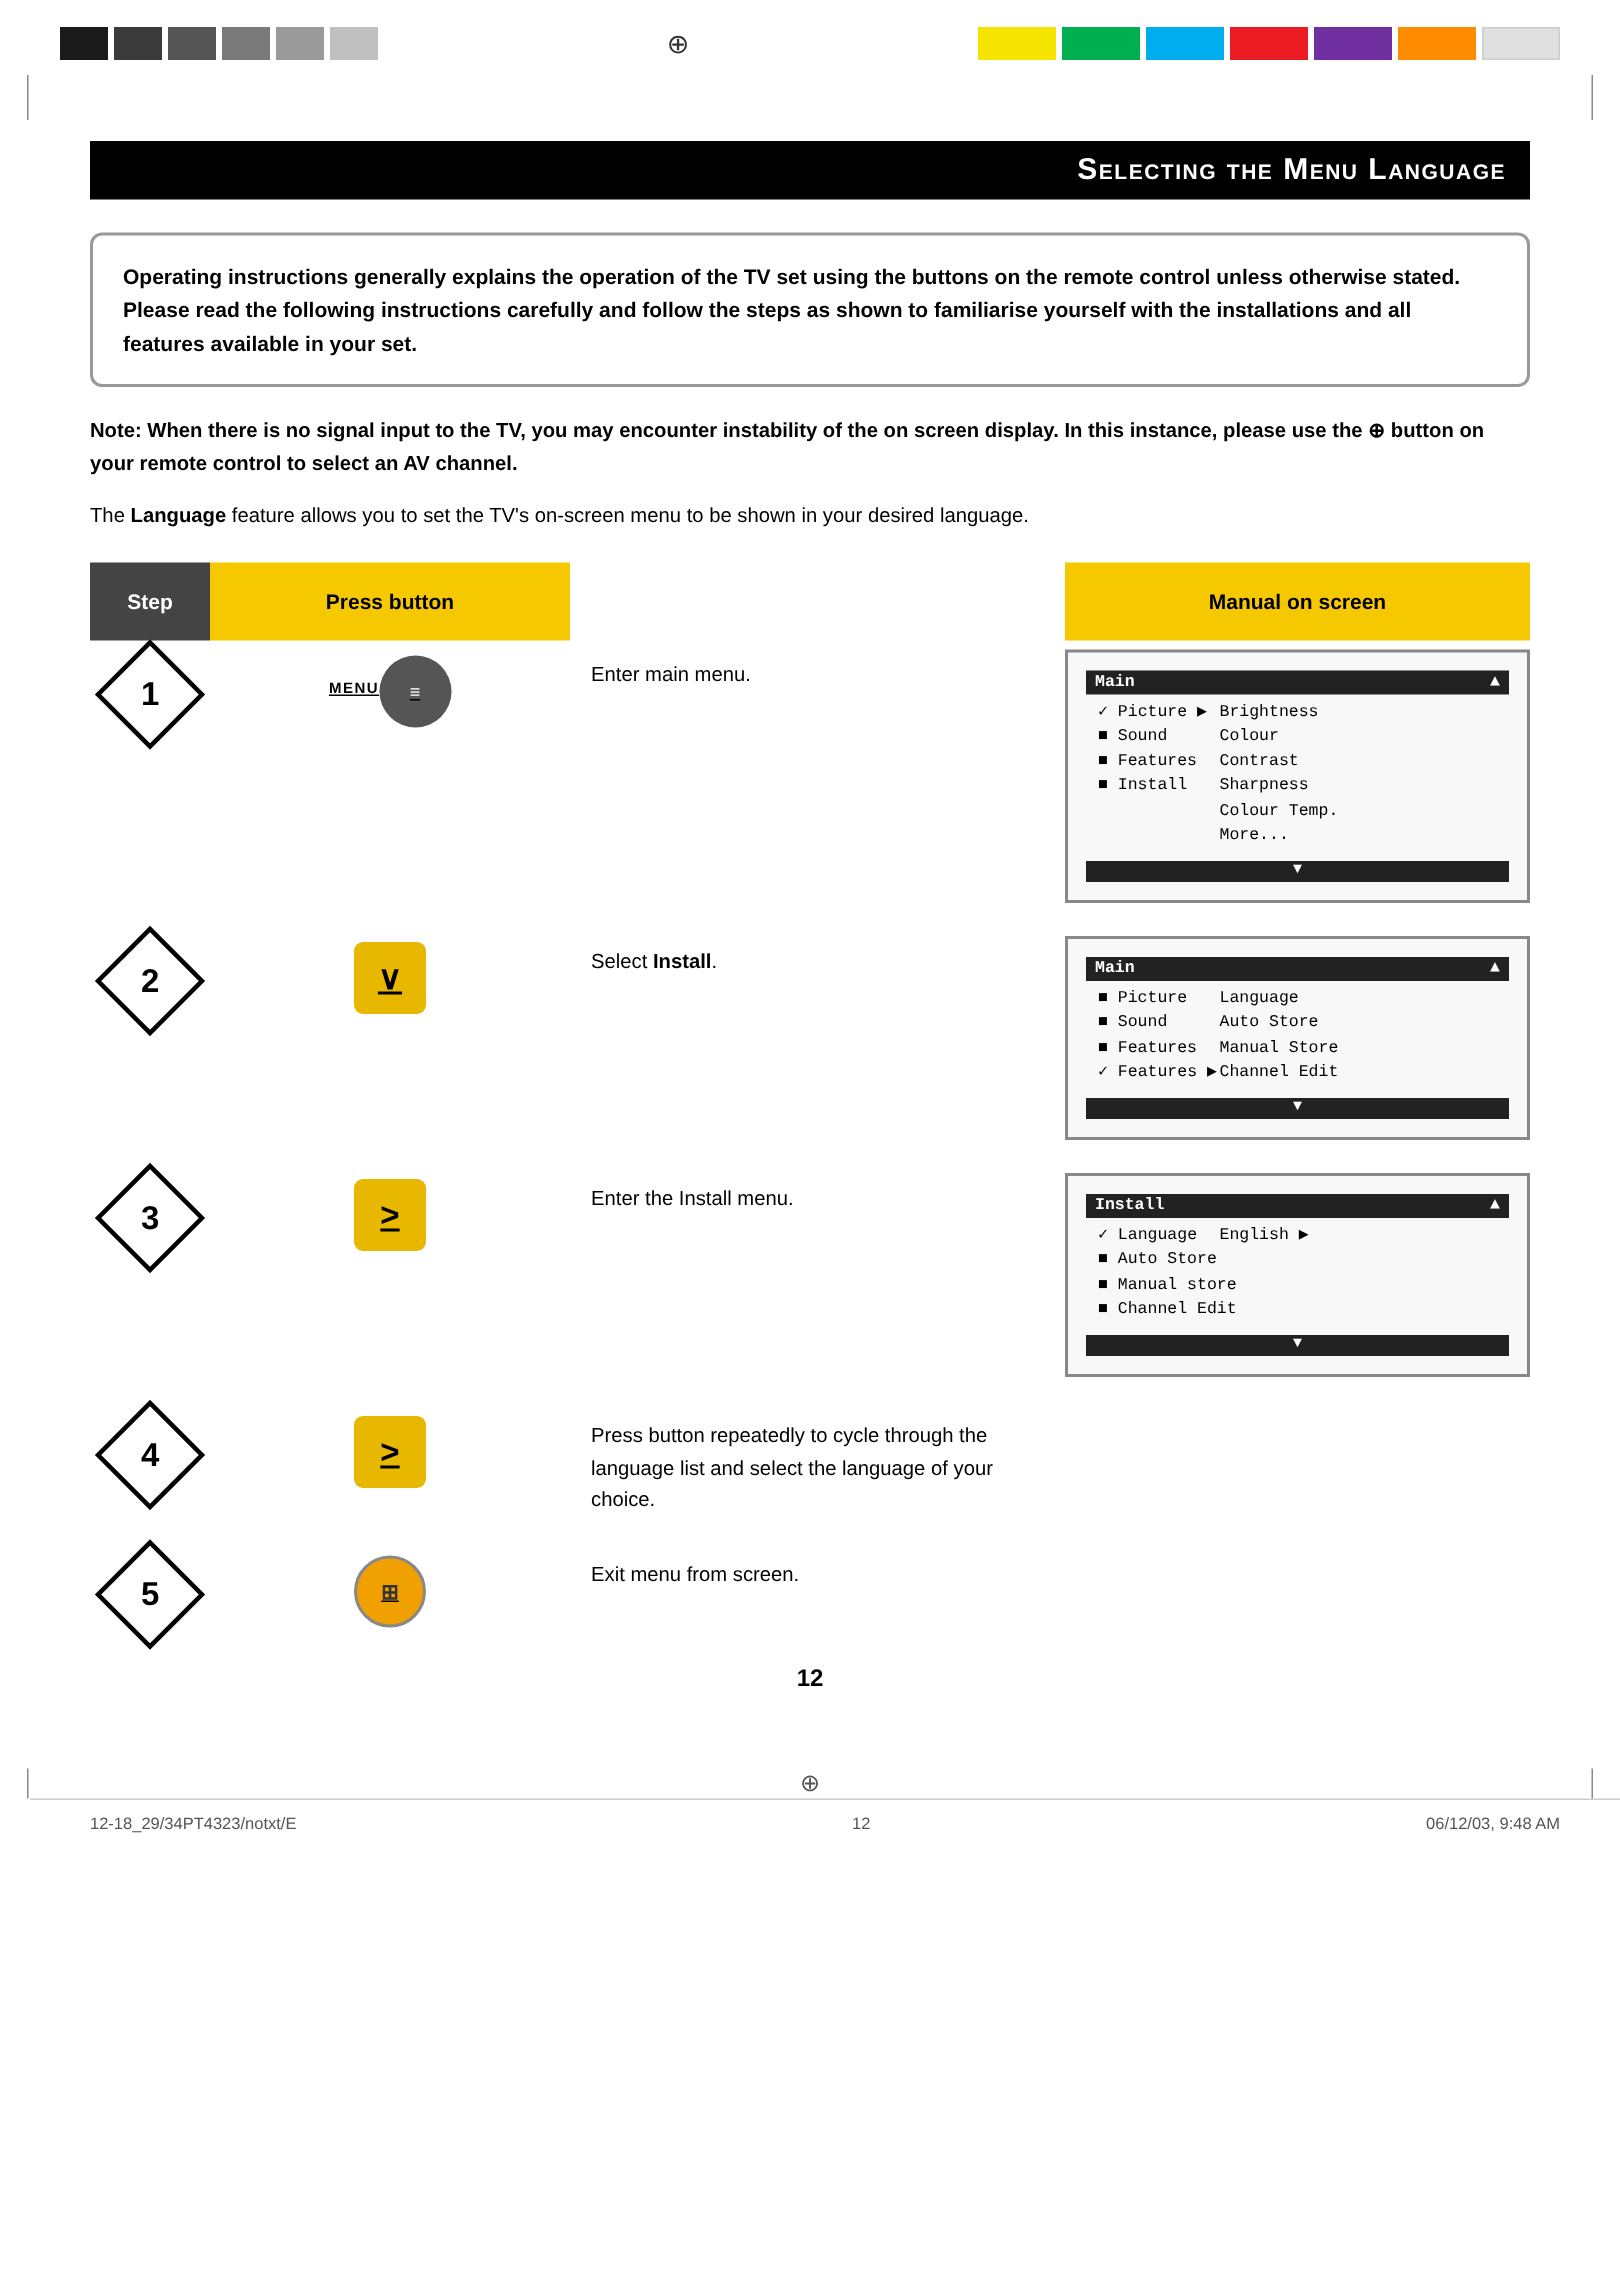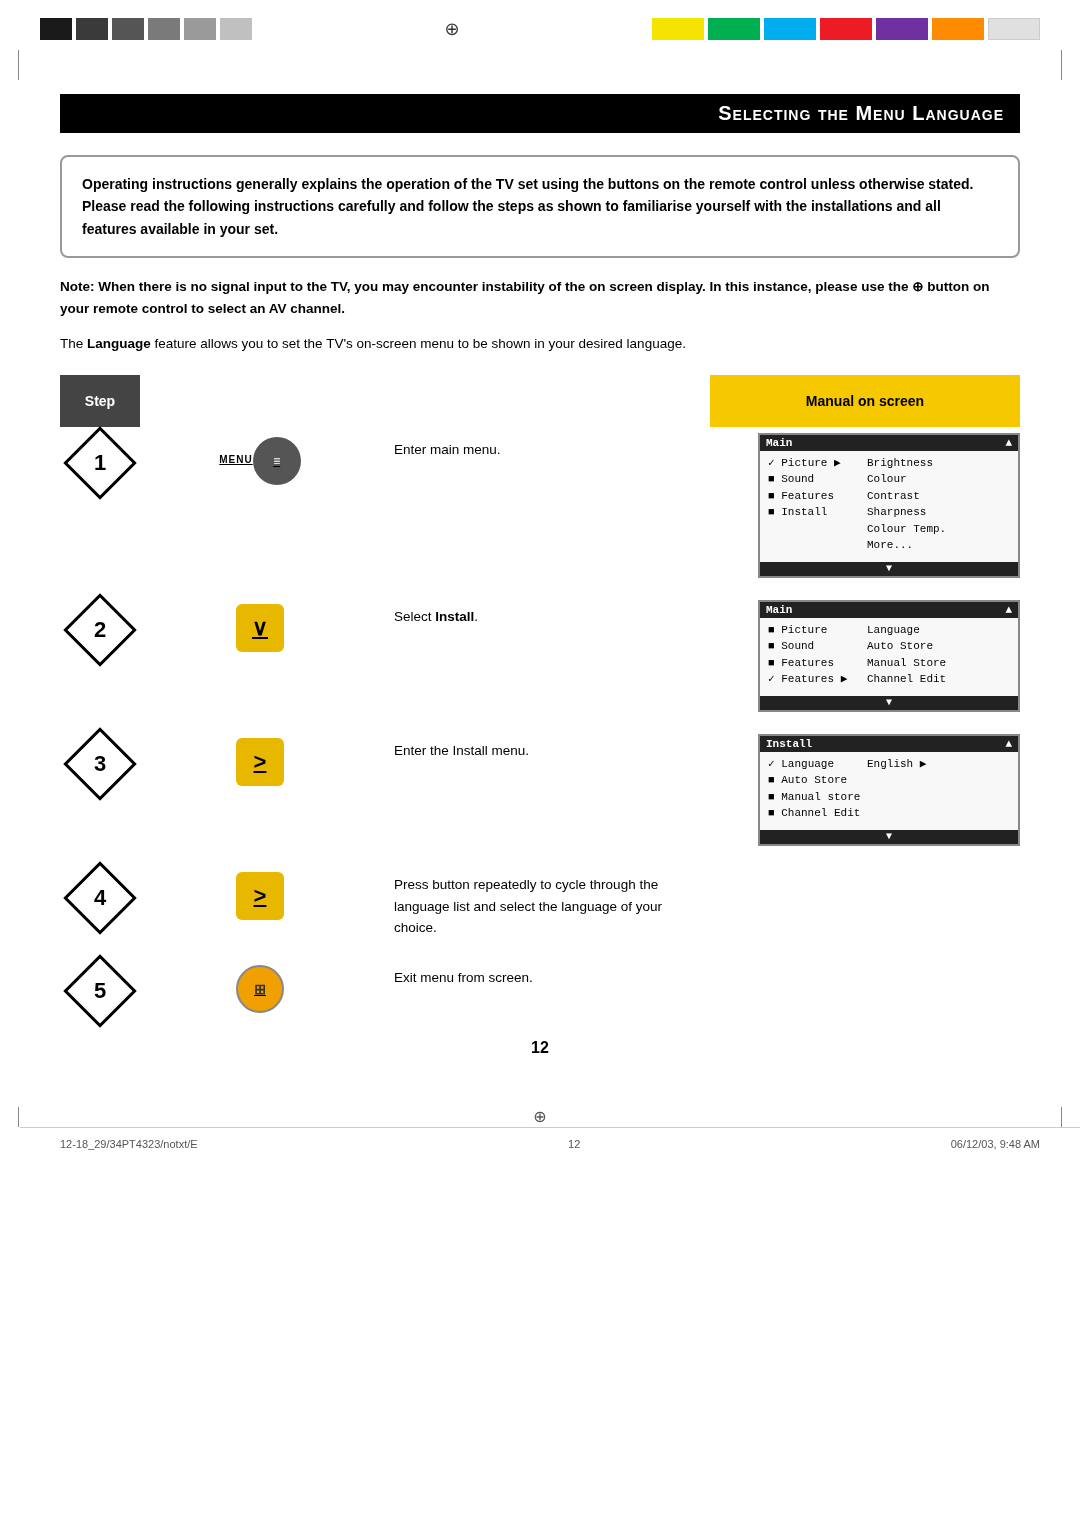--- a/index.html
+++ b/index.html
@@ -233,40 +233,39 @@
       width: 310px;
       padding-top: 0;
     }
 
     
     .tv-screen {
       border: 2px solid #888;
       background: #f8f8f8;
       font-family: 'Courier New', monospace;
       font-size: 11px;
-      padding: 0;
+      padding: 12px;
       min-height: 110px;
-      margin-left: 48px;
     }
     .tv-screen-title {
       background: #222;
       color: #fff;
       padding: 2px 6px;
       font-size: 11px;
       font-weight: bold;
       display: flex;
       justify-content: space-between;
     }
     .tv-screen-body {
       padding: 4px 8px 4px 8px;
       line-height: 1.5;
     }
     .tv-screen-row {
       display: flex;
-      gap: 19px;
+      gap: 1px;
     }
     .tv-screen-row.selected {
       background: transparent;
     }
     .tv-row-left {
       width: 80px;
       white-space: nowrap;
     }
     .tv-row-right {
       flex: 1;
@@ -361,20 +360,21 @@
   <p class="note-para">
     <strong>Note: When there is no signal input to the TV, you may encounter instability of the on screen display. In this instance, please use the ⊕ button on your remote control to select an AV channel.</strong>
   </p>
 
   <p class="lang-para">
     The <strong>Language</strong> feature allows you to set the TV's on-screen menu to be shown in your desired language.
   </p>
 
   <div class="steps-header">
     <div class="col-step">Step</div>
+    <div class="col-button">Press button</div>
     <div class="col-spacer"></div>
     <div class="col-result">Manual on screen</div>
   </div>
 
   <div class="step-row">
     <div class="step-num-col">
       <div class="step-num">
           <span>1</span>
         </div>
     </div>

